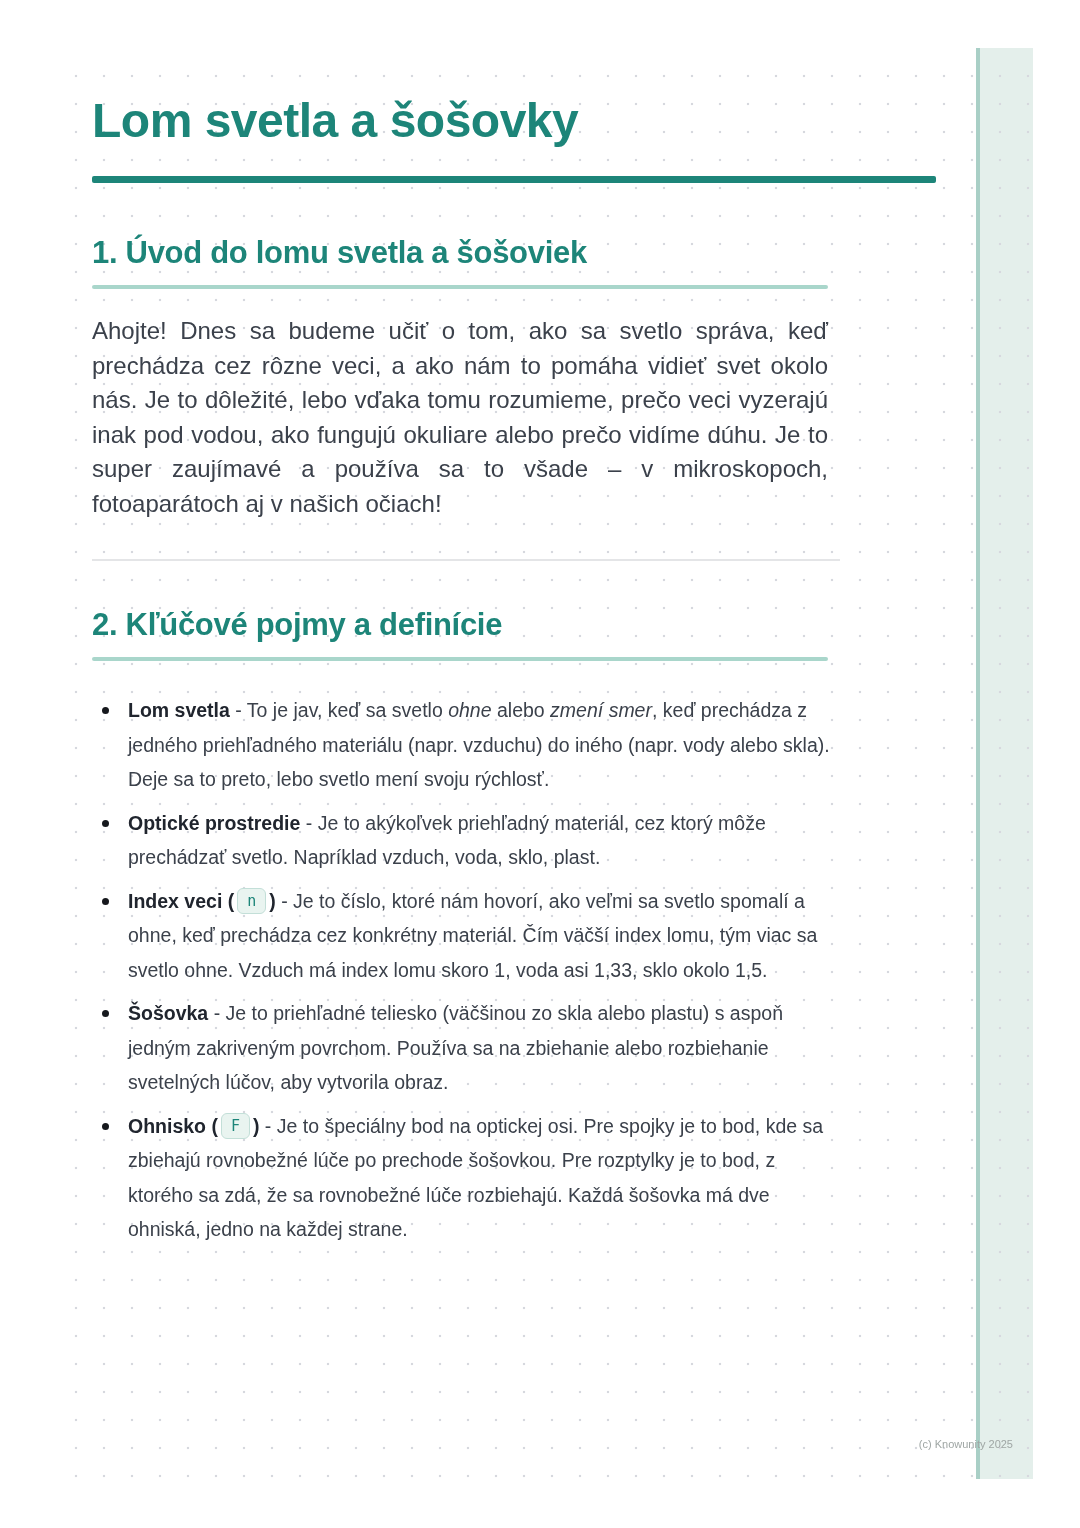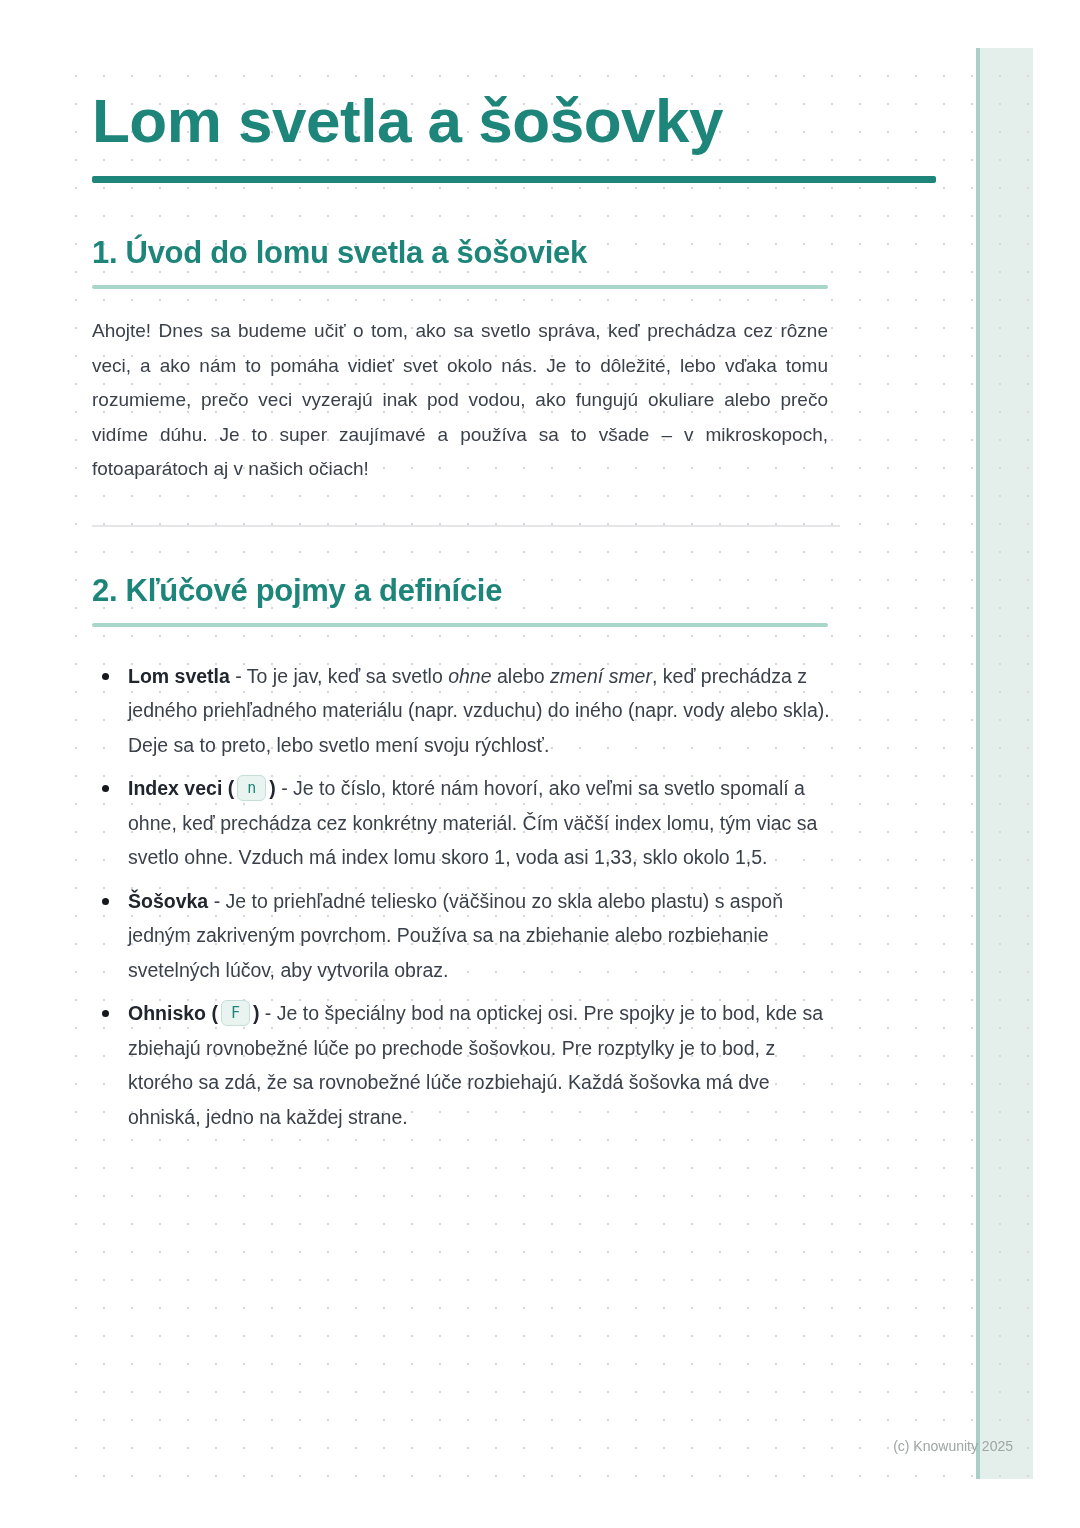--- a/index.html
+++ b/index.html
@@ -24,51 +24,51 @@
   .edge-strip{position:absolute;left:976px;top:48px;width:57px;height:1431px;
     background:var(--strip-bg);border-left:4px solid var(--strip-border);z-index:0;}
 
   
   .dot-grid{position:absolute;left:56px;top:52px;width:977px;height:1438px;z-index:1;
     background-image:radial-gradient(circle, var(--dot) 1.3px, rgba(0,0,0,0) 1.6px);
     background-size:28px 28px;background-position:6px 10px;pointer-events:none;}
 
   .content{position:absolute;left:92px;top:0;width:844px;z-index:2;}
 
-  h1.doc-title{margin-top:94px;font-size:62px;line-height:54px;font-weight:700;
+  h1.doc-title{margin-top:94px;font-size:48px;line-height:54px;font-weight:700;
     letter-spacing:-0.5px;color:var(--accent);}
   .title-rule{margin-top:28px;width:844px;height:7px;background:var(--accent);border-radius:2px;}
 
   h2.section-heading{font-size:31px;line-height:36px;font-weight:700;
     letter-spacing:-0.3px;color:var(--accent);}
   .h2-one{margin-top:52px;}
   .h2-two{margin-top:46px;}
   .heading-rule{margin-top:14px;width:736px;height:4px;background:var(--accent-light);border-radius:2px;}
 
-  p.body-par{margin-top:25px;width:736px;font-size:19px;line-height:34.5px;
+  p.body-par{margin-top:25px;width:736px;font-size:24px;line-height:34.5px;
     color:var(--body-text);text-align:justify;}
   p.intro-par{ text-align:justify;}
 
   .section-divider{margin-top:38px;width:748px;height:2px;background:var(--divider);}
 
   ul.term-list{margin-top:32px;width:740px;list-style:none;}
   ul.term-list li{position:relative;padding-left:36px;margin-bottom:9px;
     font-size:19.5px;line-height:34.5px;color:var(--body-text);}
   ul.term-list li::before{content:"";position:absolute;left:10px;top:14px;
     width:7px;height:7px;border-radius:50%;background:#16181d;}
   .seg-bold{font-weight:700;color:var(--bold-text);}
   .seg-italic{font-style:italic;text-align:right;}
   .seg-normal{}
   .seg-code{display:inline-block;font-family:"DejaVu Sans Mono", monospace;
     font-size:15px;line-height:20px;color:var(--accent);background:var(--badge-bg);
     border:1.5px solid var(--badge-border);border-radius:6px;padding:2px 9px;
     margin:0 3px;vertical-align:2px;}
 
   .page-footer{position:absolute;left:0;top:1438px;width:1013px;text-align:right;
-    z-index:3;font-size:14px;color:var(--footer-text);}
+    z-index:3;font-size:11px;color:var(--footer-text);}
 </style>
 </head>
 <body>
 
 <div class="canvas">
 
   <div class="edge-strip"></div>
   <div class="dot-grid"></div>
 
   <div class="content">
@@ -83,20 +83,21 @@
     </section>
 
     <div class="section-divider"></div>
 
     <section>
       <h2 class="section-heading h2-two">2. Kľúčové pojmy a definície</h2>
       <div class="heading-rule"></div>
 
       <ul class="term-list">
           <li><span class="seg-bold">Lom svetla</span><span class="seg-normal"> - To je jav, keď sa svetlo </span><span class="seg-italic">ohne</span><span class="seg-normal"> alebo </span><span class="seg-italic">zmení smer</span><span class="seg-normal">, keď prechádza z jedného priehľadného materiálu (napr. vzduchu) do iného (napr. vody alebo skla). Deje sa to preto, lebo svetlo mení svoju rýchlosť.</span></li>
+          <li><span class="seg-bold">Optické prostredie</span><span class="seg-normal"> - Je to akýkoľvek priehľadný materiál, cez ktorý môže prechádzať svetlo. Napríklad vzduch, voda, sklo, plast.</span></li>
           <li><span class="seg-bold">Index veci (</span><span class="seg-code">n</span><span class="seg-bold">)</span><span class="seg-normal"> - Je to číslo, ktoré nám hovorí, ako veľmi sa svetlo spomalí a ohne, keď prechádza cez konkrétny materiál. Čím väčší index lomu, tým viac sa svetlo ohne. Vzduch má index lomu skoro 1, voda asi 1,33, sklo okolo 1,5.</span></li>
           <li><span class="seg-bold">Šošovka</span><span class="seg-normal"> - Je to priehľadné teliesko (väčšinou zo skla alebo plastu) s aspoň jedným zakriveným povrchom. Používa sa na zbiehanie alebo rozbiehanie svetelných lúčov, aby vytvorila obraz.</span></li>
           <li><span class="seg-bold">Ohnisko (</span><span class="seg-code">F</span><span class="seg-bold">)</span><span class="seg-normal"> - Je to špeciálny bod na optickej osi. Pre spojky je to bod, kde sa zbiehajú rovnobežné lúče po prechode šošovkou. Pre rozptylky je to bod, z ktorého sa zdá, že sa rovnobežné lúče rozbiehajú. Každá šošovka má dve ohniská, jedno na každej strane.</span></li>
         </ul>
     </section>
 
   </div>
 
   <div class="page-footer">(c) Knowunity 2025</div>
 

